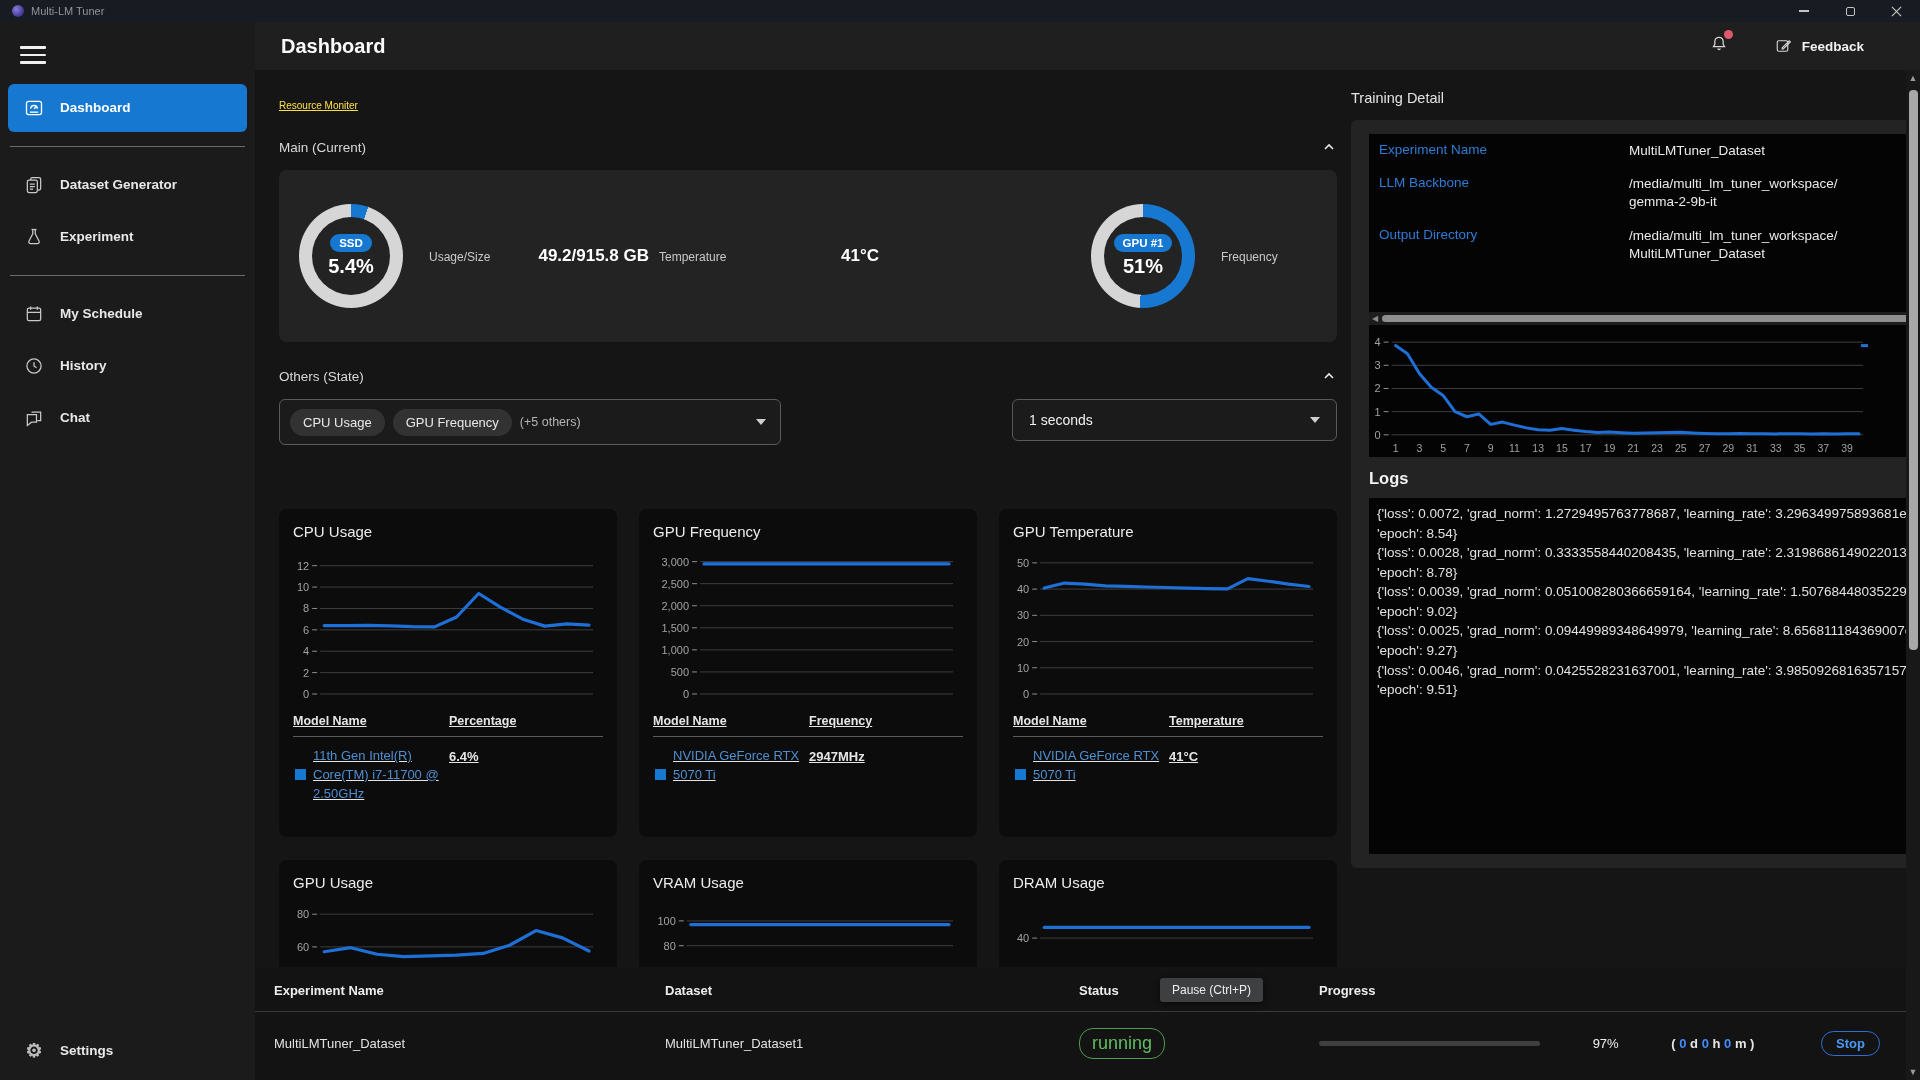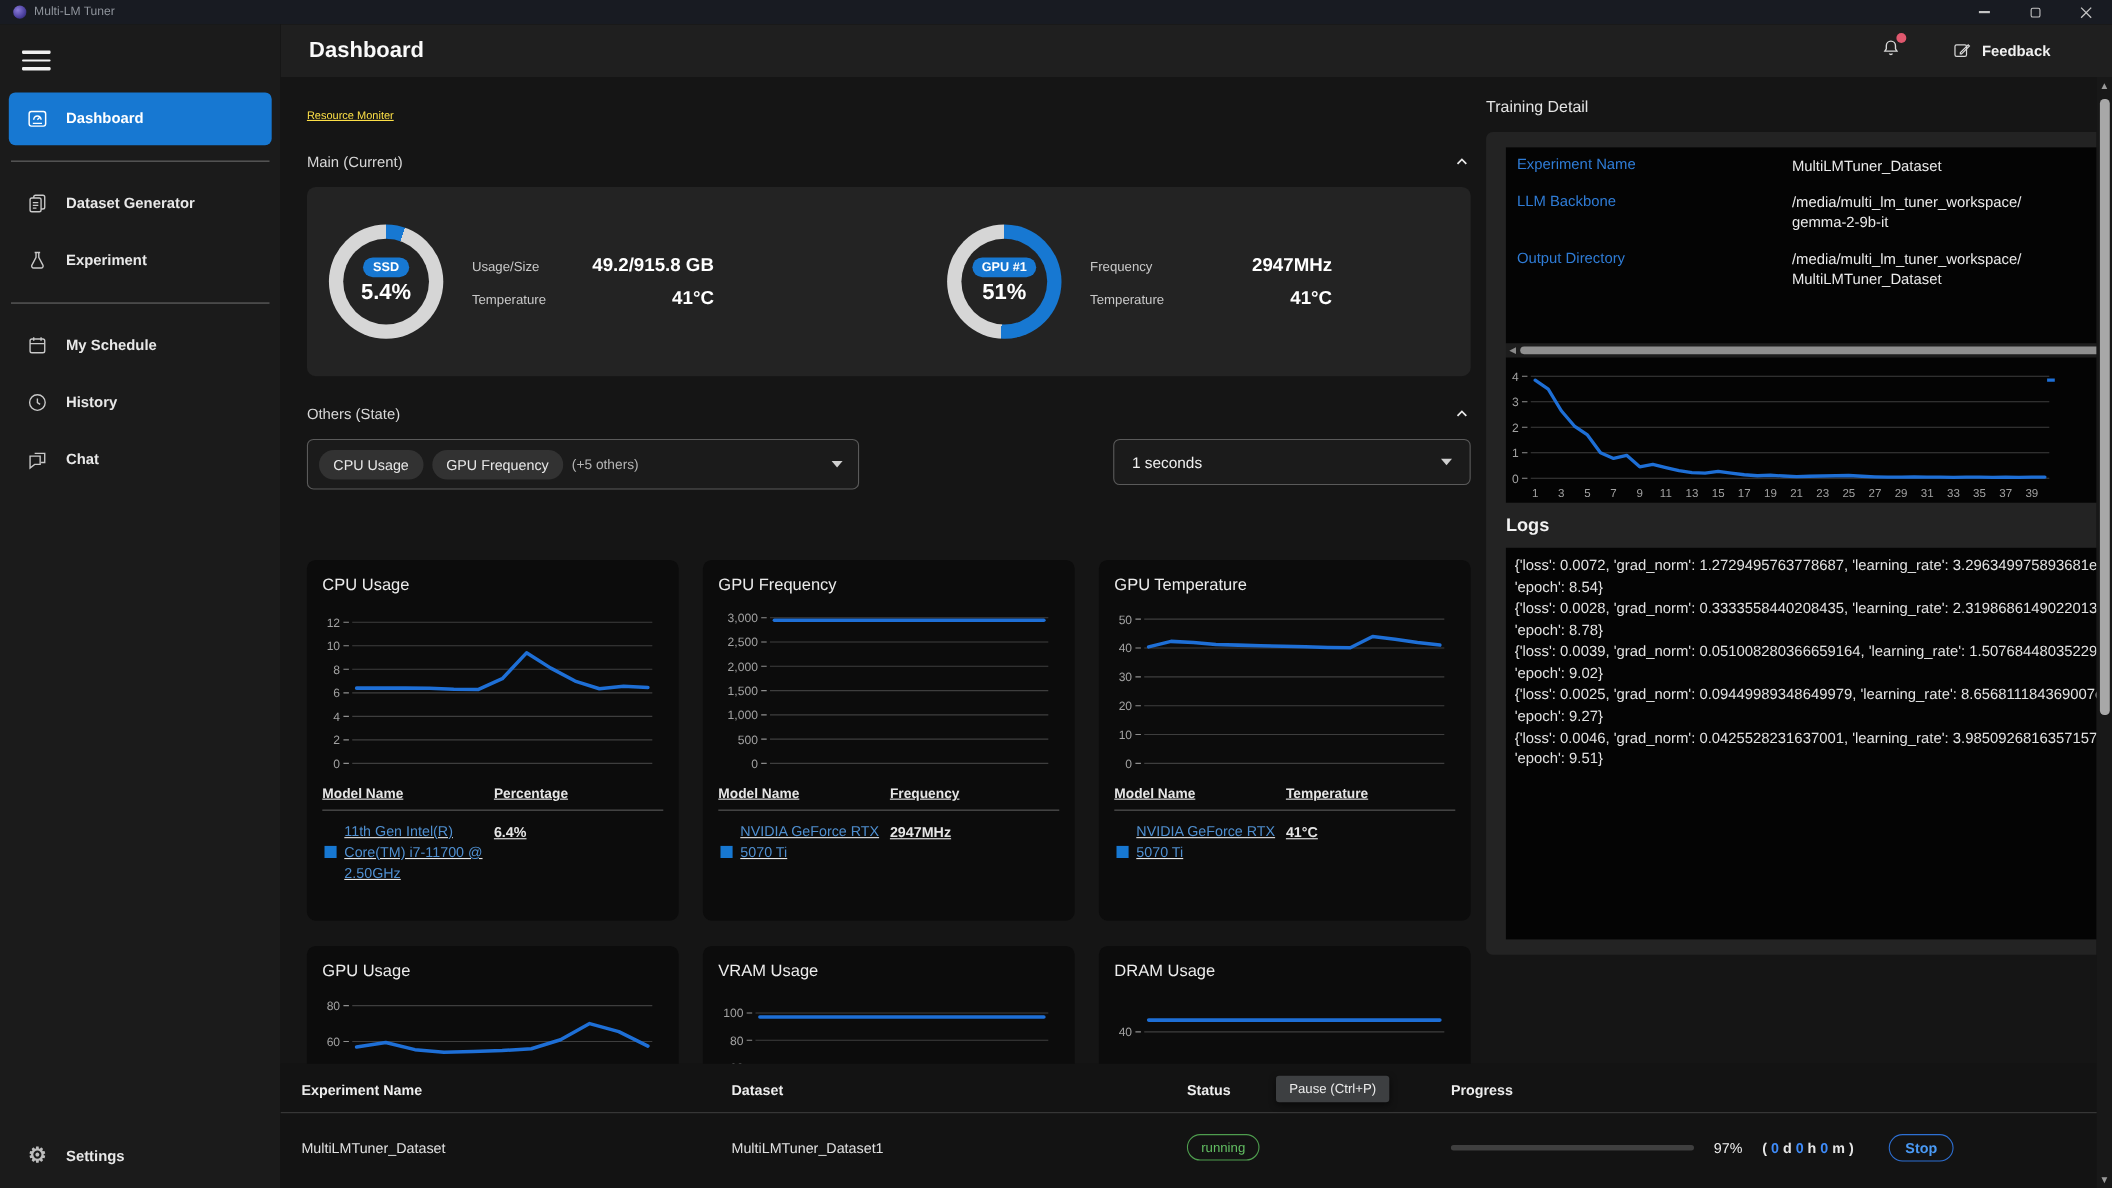--- a/index.html
+++ b/index.html
@@ -51,21 +51,21 @@
   
   .gauges-panel { height:172px; background:#232323; border-radius:8px; display:flex; align-items:center;
     padding:0 20px; margin-bottom:24px; }
   .gauge-group { display:flex; align-items:center; }
   .gauge-group.g2 { margin-left:212px; }
   .donut { position:relative; width:104px; height:104px; border-radius:50%; margin-right:26px; }
   .donut-hole { position:absolute; inset:13px; border-radius:50%; background:#232323;
     display:flex; flex-direction:column; align-items:center; justify-content:center; gap:3px; }
   .gauge-pill { background:#1778d2; color:#fff; font-size:11.5px; font-weight:700; padding:3px 9px; border-radius:11px; white-space:nowrap; }
   .gauge-pct { font-size:20px; font-weight:700; color:#fff; }
-  .gauge-rows { display:flex; flex-direction:column; gap:10px; }
+  .gauge-rows { display:flex; flex-direction:row; gap:10px; }
   .gauge-row { display:flex; align-items:baseline; }
   .gauge-row .lbl { width:92px; font-size:12px; color:#c9c9c9; }
   .gauge-row .val { width:128px; text-align:right; font-size:17px; font-weight:700; color:#fff; }
 
   
   .controls-row { display:flex; justify-content:space-between; margin-top:4px; }
   .multiselect { width:502px; height:46px; border:1px solid #5a5a5a; border-radius:6px; background:#1b1b1b;
     display:flex; align-items:center; padding:0 14px 0 10px; gap:8px; cursor:pointer; }
   .chip { background:#323232; border-radius:14px; padding:6px 13px; font-size:13px; color:#e8e8e8; white-space:nowrap; cursor:pointer; }
   .chips-more { font-size:12.5px; color:#b5b5b5; }
@@ -109,23 +109,23 @@
   .loss-box { background:#040404; height:132px; padding:2px 2px 0; }
   .logs-box { position:relative; background:#040404; flex:1; margin-top:2px; }
   .logs-text { position:absolute; inset:6px 20px 6px 8px; font-size:13.5px; line-height:1.45; color:#e2e2e2; overflow:hidden; }
 
   
   .exp-table { position:absolute; left:0; right:0; bottom:0; height:113px; background:#131313; z-index:3; }
   .et-grid { display:grid; grid-template-columns:391px 414px 240px 1fr; align-items:center; margin:0 40px 0 19px; }
   .et-head { padding-top:16px; font-size:13px; font-weight:700; color:#ededed; }
   .et-sep { border-top:1px solid #3b3b3b; margin-top:13px; }
   .et-row { height:62px; font-size:13px; color:#e2e2e2; cursor:pointer; }
-  .status-badge { justify-self:start; border:1px solid #4e9d4e; color:#62bd62; font-size:12px;
+  .status-badge { justify-self:start; border:1px solid #4e9d4e; color:#62bd62; font-size:18px;
     padding:4px 12px; border-radius:14px; }
-  .prog-cell { display:flex; align-items:center; gap:18px; }
+  .prog-cell { display:flex; align-items:center; gap:18px;justify-content:space-between; }
   .prog-track { width:221px; height:5px; border-radius:3px; background:#3f3f3f; overflow:hidden; }
   .prog-fill { height:100%; background:#ededed; border-radius:3px; }
   .prog-pct { font-size:13px; color:#f0f0f0; }
   .elapsed { font-size:13px; font-weight:700; color:#e6e6e6; white-space:nowrap; }
   .elapsed .num { color:#3f8cfa; }
   .stop-btn { margin-left:14px; border:1.5px solid #2d6fd2; color:#4a9af5; background:transparent;
     font-size:13px; font-weight:700; padding:4px 14px; border-radius:15px; cursor:pointer; }
 
   
   .win-scroll { position:absolute; top:48px; right:0; bottom:0; width:14px; background:#181818; z-index:4;

